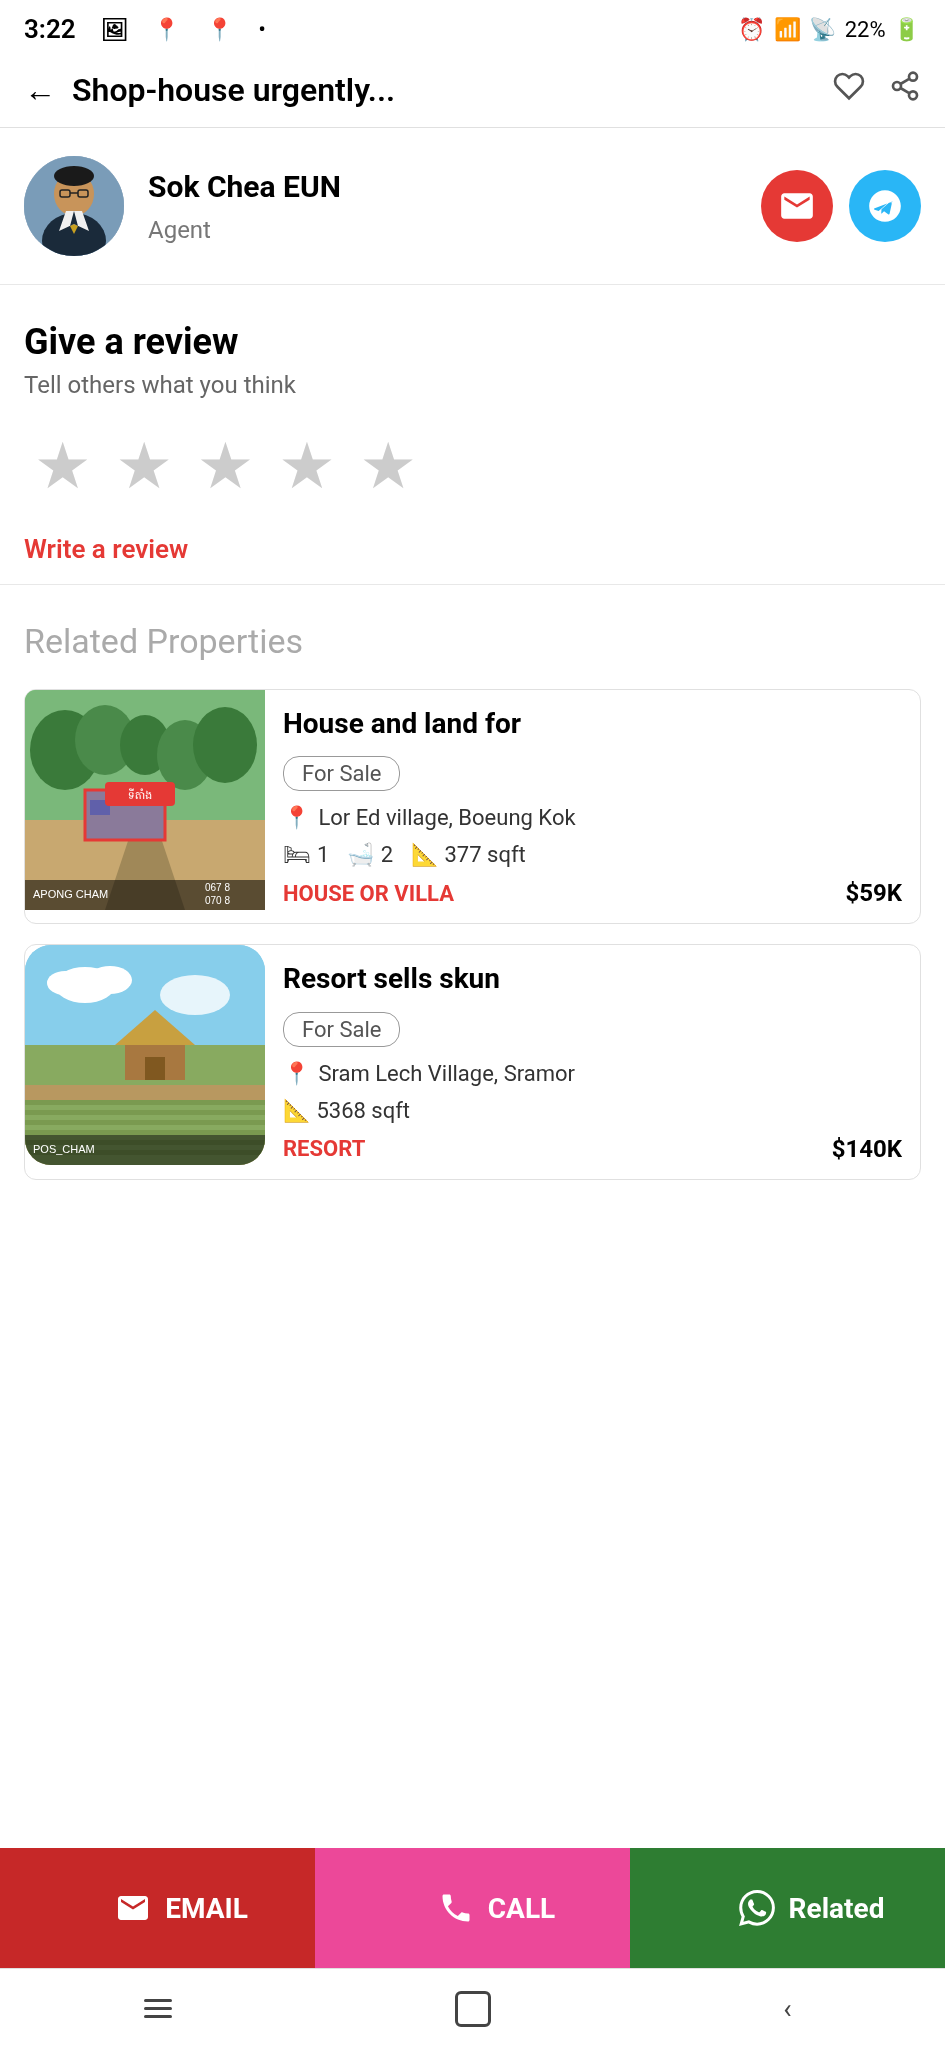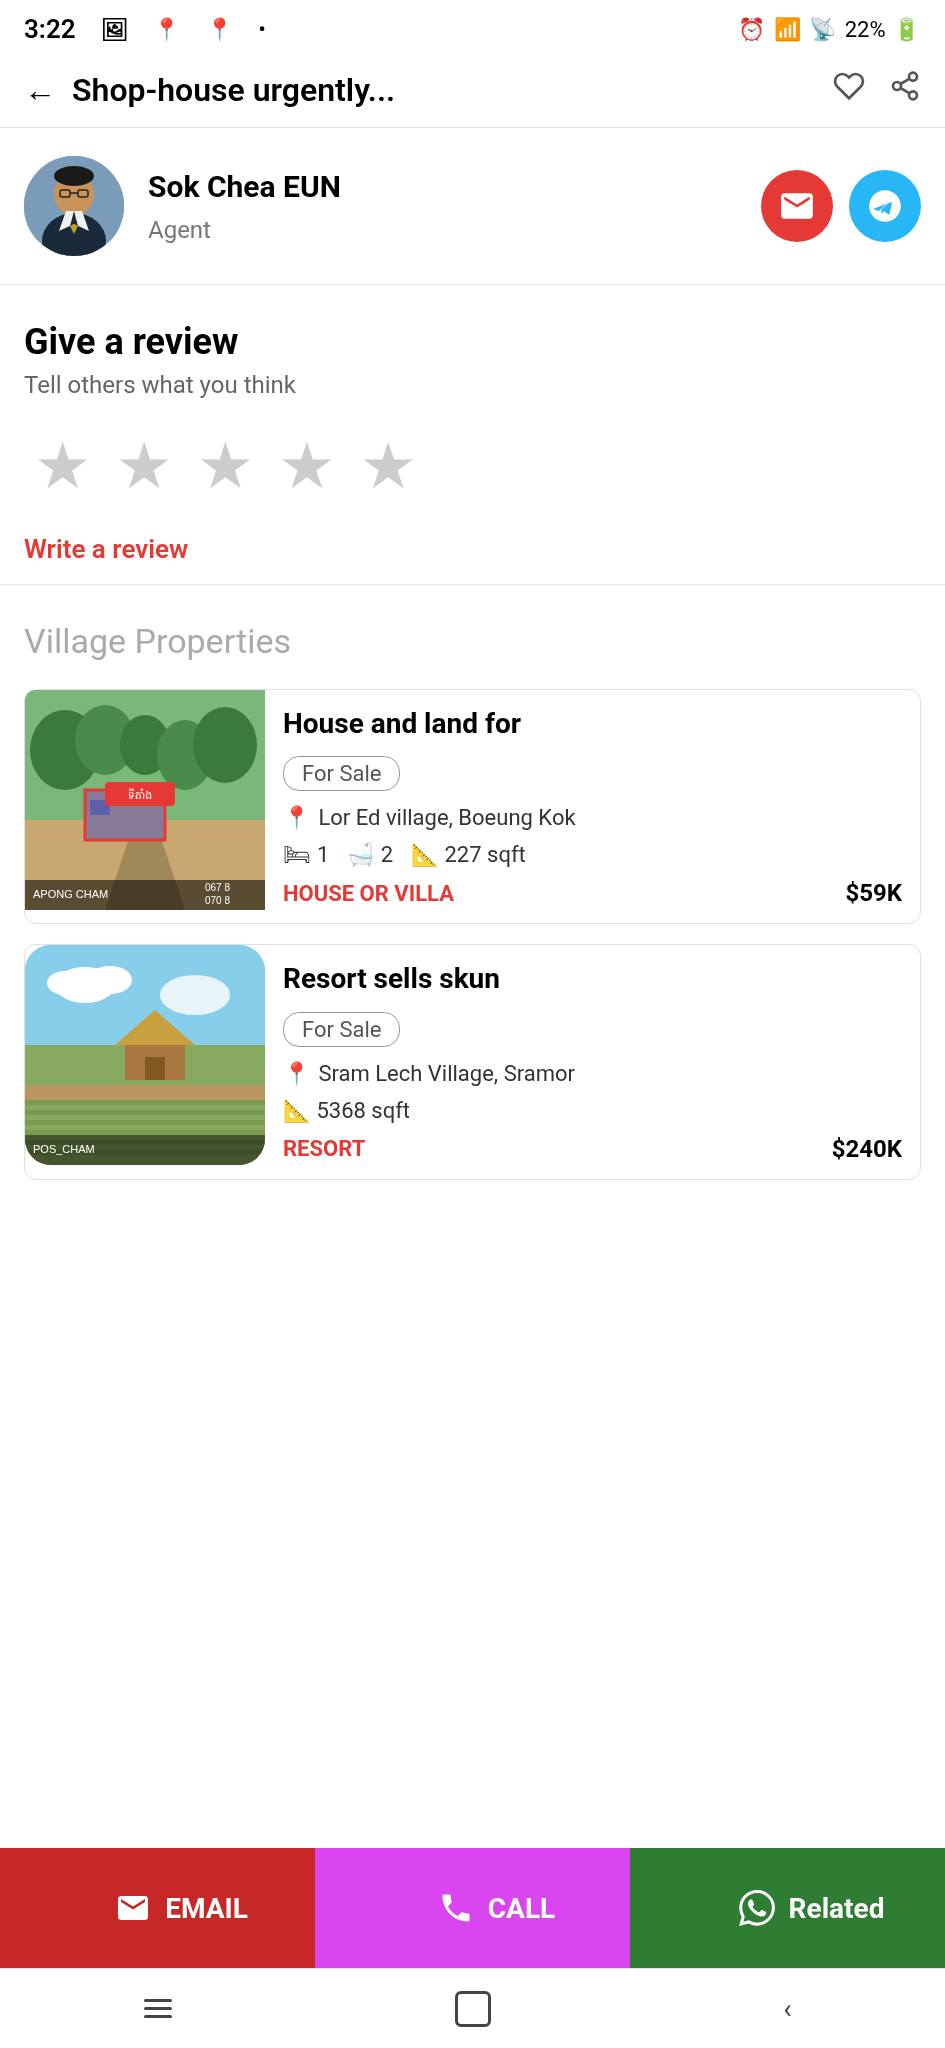--- a/index.html
+++ b/index.html
@@ -270,21 +270,21 @@
       align-items: center;
       justify-content: center;
       gap: 14px;
       cursor: pointer;
       font-size: 28px;
       font-weight: 700;
       color: #fff;
       padding-left: 48px;
     }
     .bottom-btn-email { background: #c62828; }
-    .bottom-btn-call { background: #d946ef; }
+    .bottom-btn-call { background: #ec4899; }
     .bottom-btn-whatsapp { background: #2e7d32; }
     .bottom-btn svg {
       width: 36px;
       height: 36px;
       fill: #fff;
     }
 
     
     .android-nav {
       position: fixed;
@@ -436,21 +436,21 @@
     <span class="star">★</span>
     <span class="star">★</span>
     <span class="star">★</span>
     <span class="star">★</span>
     <span class="star">★</span>
   </div>
   <a class="write-review-link">Write a review</a>
 </div>
 
 <div class="related-section">
-  <div class="related-title">Village Properties</div>
+  <div class="related-title">Related Properties</div>
 
   <div class="property-card">
     <div class="property-img scene-1">
       <svg width="240" height="220" viewBox="0 0 240 220" xmlns="http://www.w3.org/2000/svg">
 
         <rect width="240" height="220" fill="#7ab87a"></rect>
 
         <ellipse cx="40" cy="60" rx="35" ry="40" fill="#3a7a3a"></ellipse>
         <ellipse cx="80" cy="50" rx="30" ry="35" fill="#4a8a4a"></ellipse>
         <ellipse cx="120" cy="55" rx="25" ry="30" fill="#3a7a3a"></ellipse>
@@ -484,21 +484,21 @@
         <span class="spec-item">
           <span>🛏</span>
           <span>1</span>
         </span>
         <span class="spec-item">
           <span>🛁</span>
           <span>2</span>
         </span>
         <span class="spec-item">
           <span>📐</span>
-          <span>227 sqft</span>
+          <span>377 sqft</span>
         </span>
       </div>
       <div class="property-footer">
         <span class="property-type">HOUSE OR VILLA</span>
         <span class="property-price">$59K</span>
       </div>
     </div>
   </div>
 
   <div class="property-card">
@@ -540,21 +540,21 @@
         <span>Sram Lech Village, Sramor</span>
       </div>
       <div class="property-specs">
         <span class="spec-item">
           <span>📐</span>
           <span>5368 sqft</span>
         </span>
       </div>
       <div class="property-footer">
         <span class="property-type">RESORT</span>
-        <span class="property-price">$240K</span>
+        <span class="property-price">$140K</span>
       </div>
     </div>
   </div>
 </div>
 
 <div class="bottom-bar">
   <div class="bottom-btn bottom-btn-email">
     <svg viewBox="0 0 24 24" xmlns="http://www.w3.org/2000/svg">
       <path d="M20 4H4c-1.1 0-2 .9-2 2v12c0 1.1.9 2 2 2h16c1.1 0 2-.9 2-2V6c0-1.1-.9-2-2-2zm0 4l-8 5-8-5V6l8 5 8-5v2z"></path>
     </svg>

